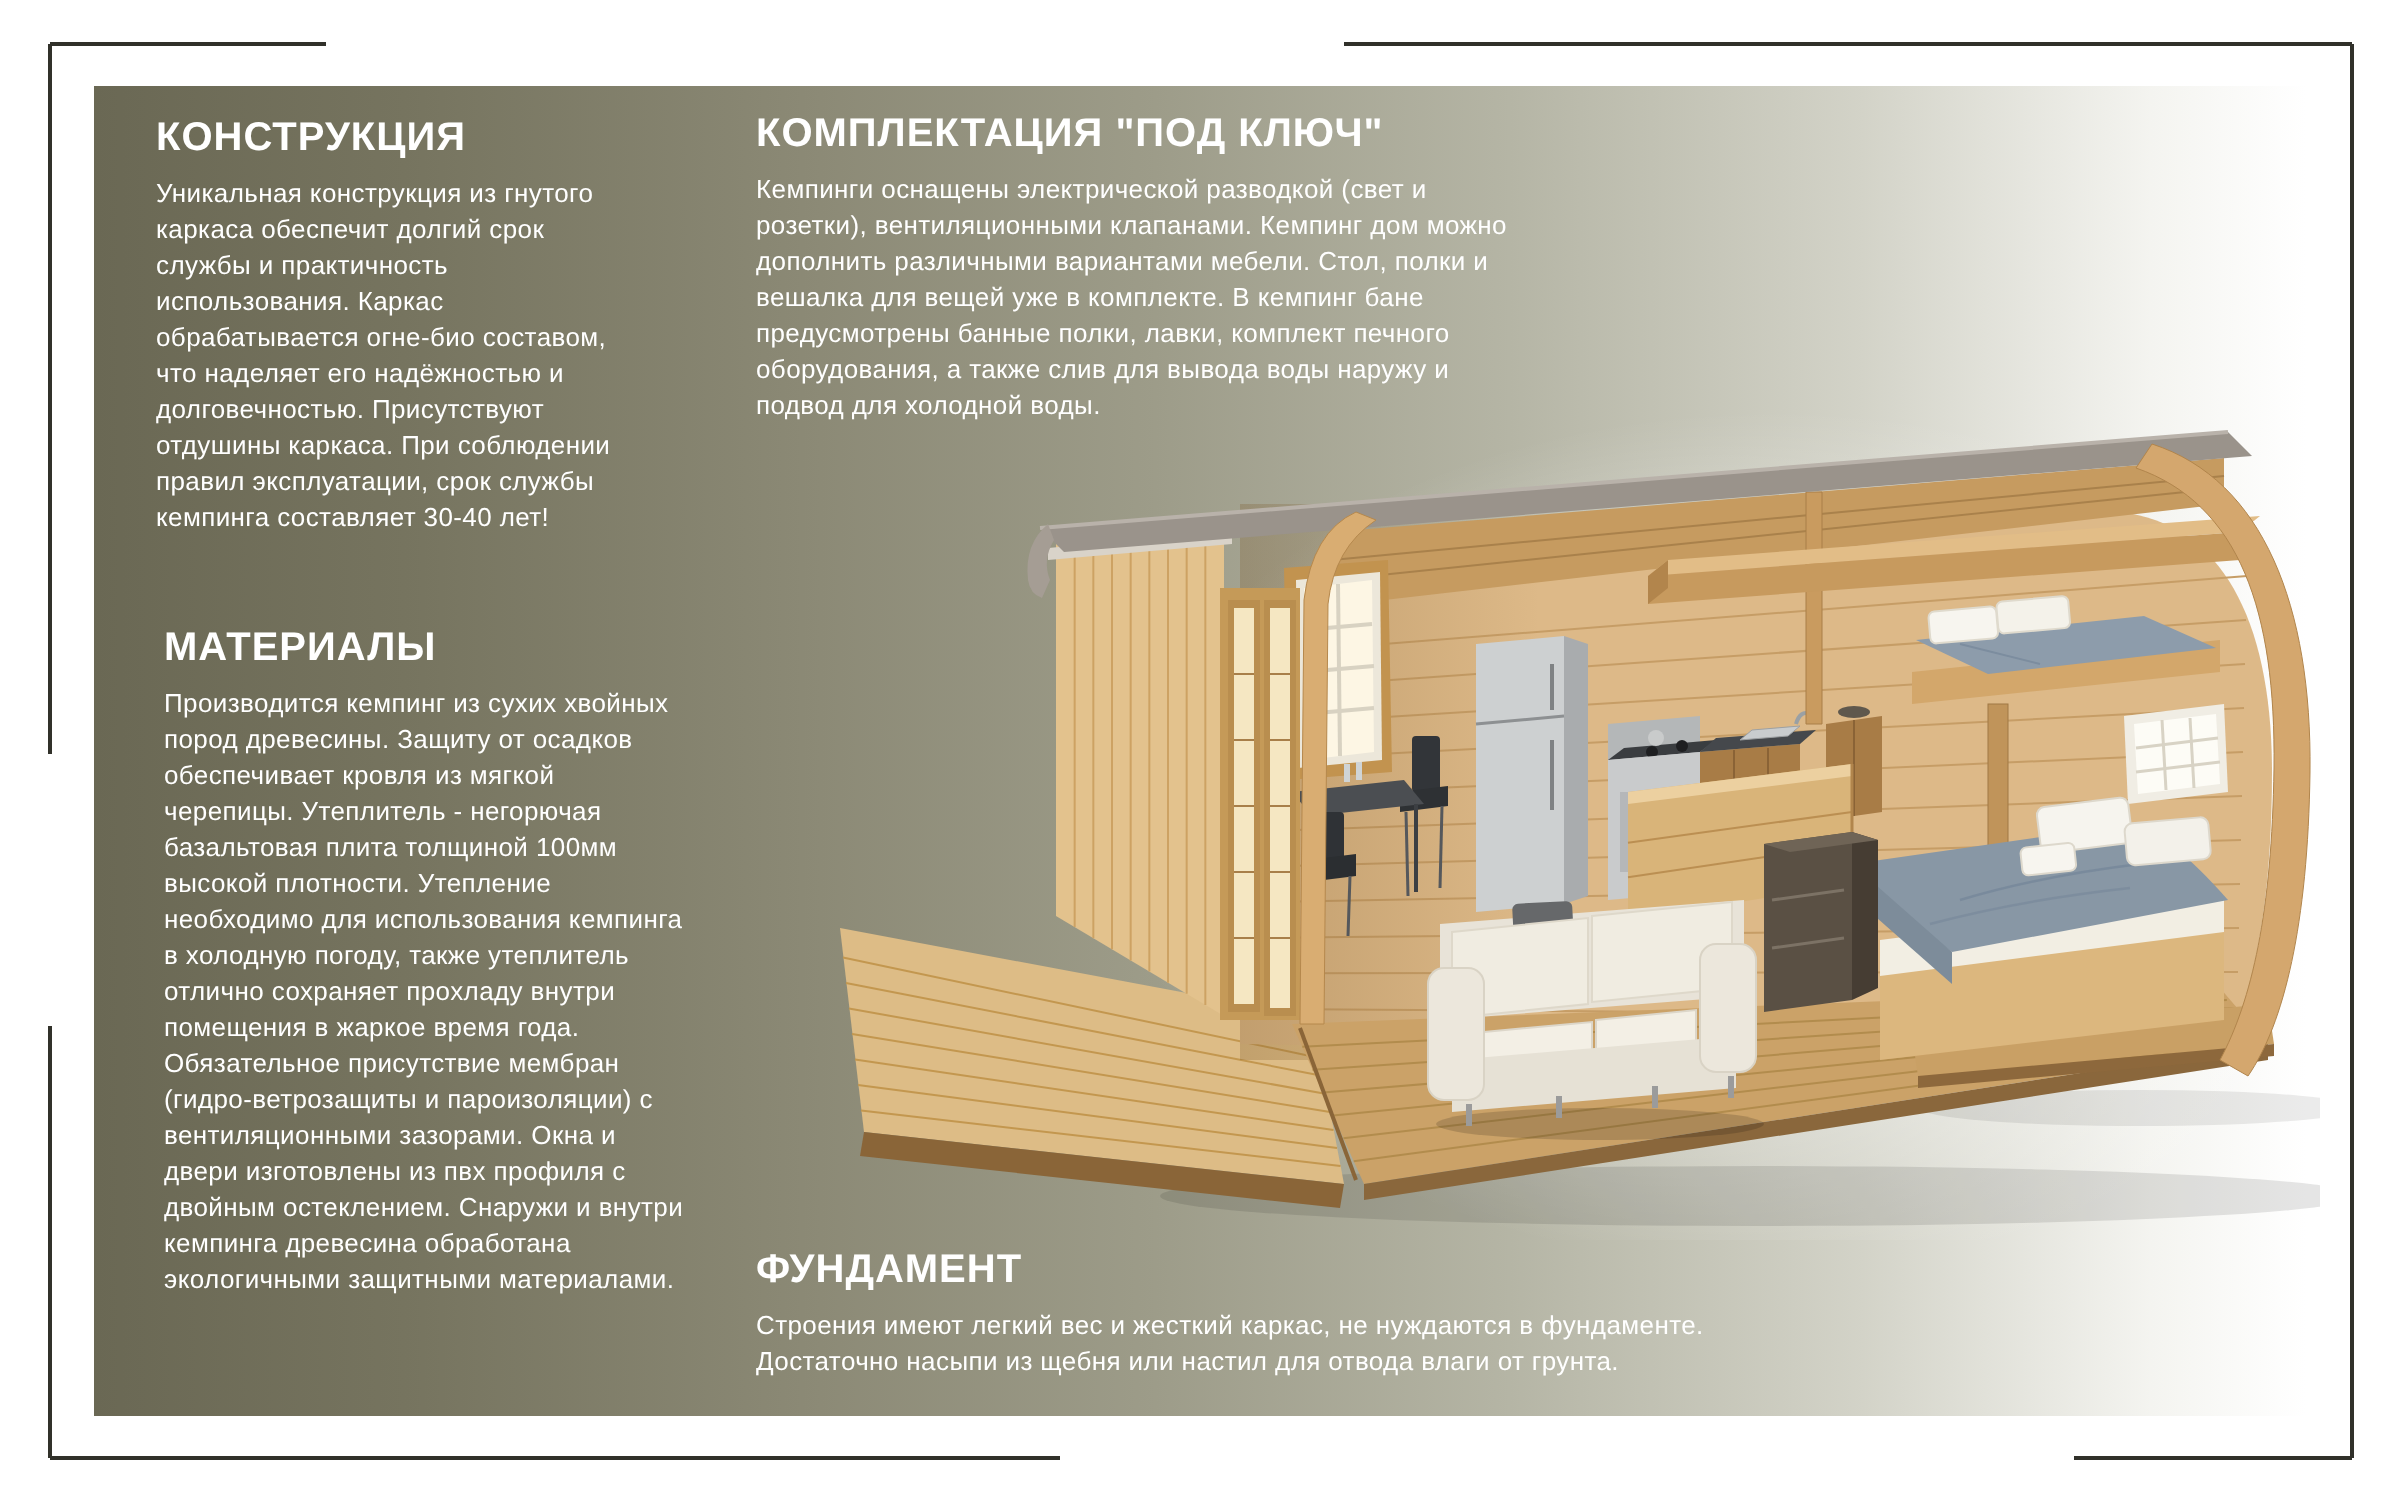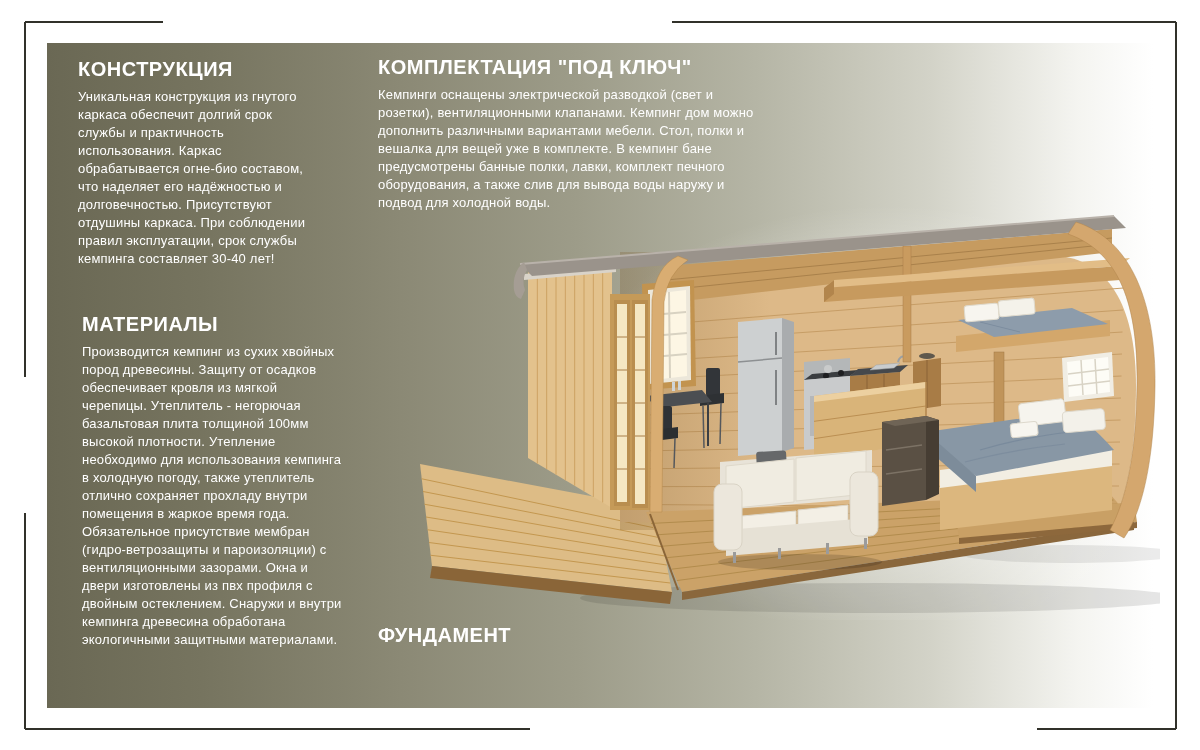--- a/index.html
+++ b/index.html
@@ -66,20 +66,22 @@
 розетки), вентиляционными клапанами. Кемпинг дом можно
 дополнить различными вариантами мебели. Стол, полки и
 вешалка для вещей уже в комплекте. В кемпинг бане
 предусмотрены банные полки, лавки, комплект печного
 оборудования, а также слив для вывода воды наружу и
 подвод для холодной воды.</div>
   </div>
 
   <div class="sec" id="sec-foundation">
     <h2>ФУНДАМЕНТ</h2>
+    <div class="body">Строения имеют легкий вес и жесткий каркас, не нуждаются в фундаменте.
+Достаточно насыпи из щебня или настил для отвода влаги от грунта.</div>
   </div>
 
   <svg id="house" viewBox="0 0 740 420">
     <defs>
       <radialGradient id="halo" cx="50%" cy="50%" r="50%">
         <stop offset="0%" stop-color="#ffffff" stop-opacity=".8"></stop>
         <stop offset="100%" stop-color="#ffffff" stop-opacity="0"></stop>
       </radialGradient>
       <linearGradient id="wallShade" x1="0" y1="0" x2="1" y2="0">
         <stop offset="0%" stop-color="#7c5a2c" stop-opacity=".28"></stop>

